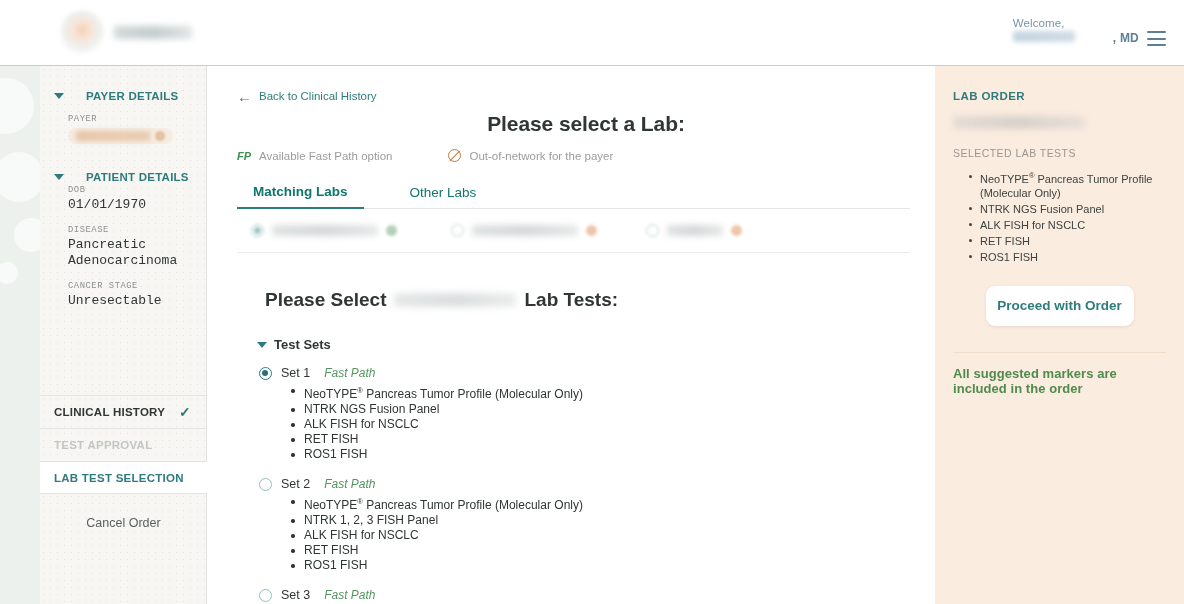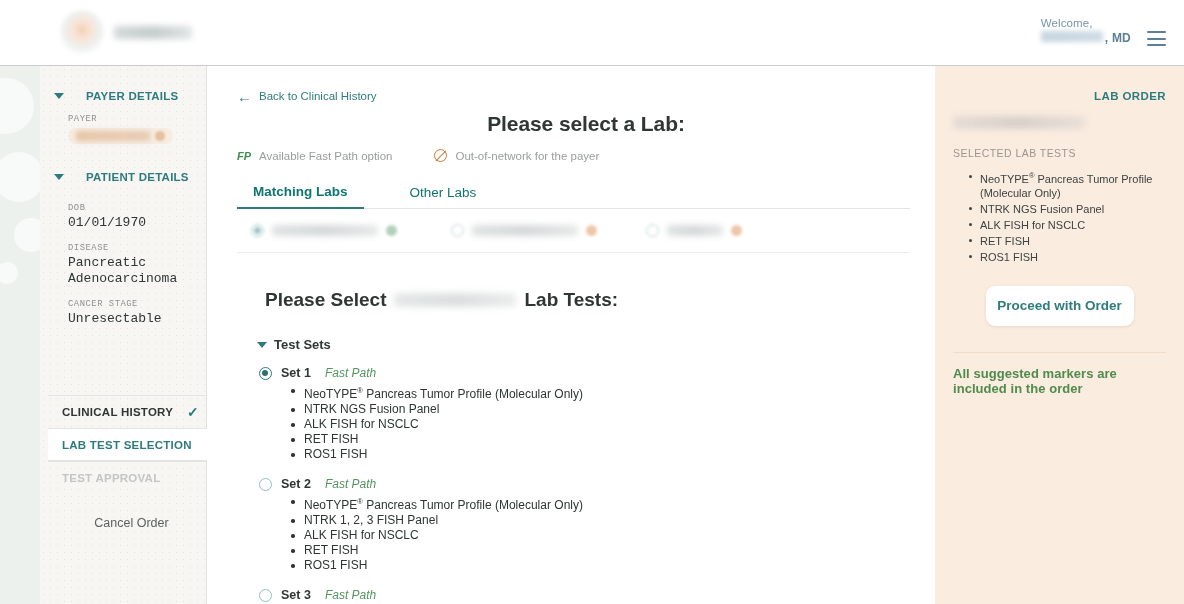--- a/index.html
+++ b/index.html
@@ -51,21 +51,21 @@
     filter: blur(3px);
     font-size: 0; color: transparent;
   }
 
   .welcome-box {
     position: absolute;
     right: 18px;
     top: 16px;
     display: flex;
     align-items: flex-start;
-    gap: 16px;
+    gap: 8px;
   }
   .welcome-lines { text-align: left; }
   .welcome-line1 {
     font-size: 11.5px;
     color: #7894a6;
     line-height: 15px;
     letter-spacing: .1px;
   }
   .welcome-line2 {
     display: flex;
@@ -79,20 +79,21 @@
     border-radius: 2px;
     background: linear-gradient(90deg, rgba(150,178,198,.55), rgba(170,192,208,.62), rgba(150,178,198,.45));
     filter: blur(2.6px);
     font-size: 0; color: transparent;
   }
   .doc-suffix {
     font-size: 12px;
     font-weight: bold;
     color: #5d7f95;
     letter-spacing: .2px;
+    margin-left: 36px;
   }
   .hamburger {
     width: 19px; height: 15px;
     margin-top: 15px;
     display: flex;
     flex-direction: column;
     justify-content: space-between;
     cursor: pointer;
   }
   .hamburger span {
@@ -176,21 +177,21 @@
     filter: blur(2.4px);
     font-size: 0; color: transparent;
   }
   .payer-pill .pill-x {
     width: 10px; height: 10px;
     border-radius: 50%;
     background: rgba(222,178,136,.75);
     filter: blur(1.1px);
   }
 
-  .steps { position: absolute; left: 8px; top: 329px; width: 167px; }
+  .steps { position: absolute; left: 0; top: 329px; width: 167px; }
   .step {
     position: relative;
     height: 33px;
     display: flex;
     align-items: center;
     padding: 0 14px;
     font-size: 11.5px;
     font-weight: bold;
     letter-spacing: .25px;
     border-top: 1px solid #e2e5e1;
@@ -246,21 +247,21 @@
     font-size: 21px;
     font-weight: bold;
     color: #2f3634;
     letter-spacing: -.1px;
     text-align: center;
   }
   .legend {
     margin-top: 13px;
     display: flex;
     align-items: center;
-    gap: 42px;
+    gap: 56px;
   }
   .legend-item {
     display: flex;
     align-items: center;
     gap: 8px;
     font-size: 11.5px;
     color: #9a9e9b;
   }
   .fp-badge {
     font-size: 11px;
@@ -409,21 +410,21 @@
   .radio.checked::after {
     content: "";
     position: absolute;
     left: 2px; top: 2px;
     width: 6px; height: 6px;
     border-radius: 50%;
     background: #2c6f72;
   }
   .set-name {
     font-size: 12.5px;
-    font-weight: bold;
+    font-weight: normal;
     color: #2f3634;
   }
   .fast-path {
     font-size: 12px;
     font-style: italic;
     color: #53955f;
     margin-left: 5px;
   }
   .set-tests {
     margin: 3px 0 0 32px;
@@ -452,21 +453,20 @@
     left: 935px; top: 66px;
     width: 249px; height: 538px;
     background: #fbece0;
     padding: 24px 18px 0 18px;
   }
   .order-head {
     font-size: 11.5px;
     font-weight: bold;
     color: #2e7b7e;
     letter-spacing: .4px;
-    text-align: right;
   }
   .order-lab-blur {
     margin-top: 14px;
     width: 132px; height: 13px;
     border-radius: 2px;
     background: linear-gradient(90deg, rgba(196,196,196,.4), rgba(176,180,180,.48), rgba(200,200,200,.34));
     filter: blur(3.2px);
     font-size: 0; color: transparent;
   }
   .order-sub {
@@ -569,44 +569,44 @@
           <span class="pill-x"></span>
         </div>
       </div>
     </div>
 
     <div style="padding-top:25px">
       <div class="side-section-head">
         <span class="caret"></span>
         <span>PATIENT DETAILS</span>
       </div>
-      <div class="field" style="margin-top:20px">
+      <div class="field" style="margin-top:2px">
         <div class="field-label">DOB</div>
         <div class="field-value">01/01/1970</div>
       </div>
       <div class="field" style="margin-top:12px">
         <div class="field-label">DISEASE</div>
         <div class="field-value" style="max-width:105px">Pancreatic Adenocarcinoma</div>
       </div>
       <div class="field" style="margin-top:12px">
         <div class="field-label">CANCER STAGE</div>
         <div class="field-value">Unresectable</div>
       </div>
     </div>
 
     <div class="steps">
       <div class="step step-done">
         <span>CLINICAL HISTORY</span>
         <span class="step-check">✓</span>
       </div>
+      <div class="step step-disabled">
+        <span>TEST APPROVAL</span>
+      </div>
       <div class="step step-active">
         <span>LAB TEST SELECTION</span>
-      </div>
-      <div class="step step-disabled">
-        <span>TEST APPROVAL</span>
       </div>
       <div class="cancel-order">Cancel Order</div>
     </div>
   </div>
 
   <div class="main">
 
     <div class="back-link">
       <span class="arrow-left">←</span>
       <span>Back to Clinical History</span>

